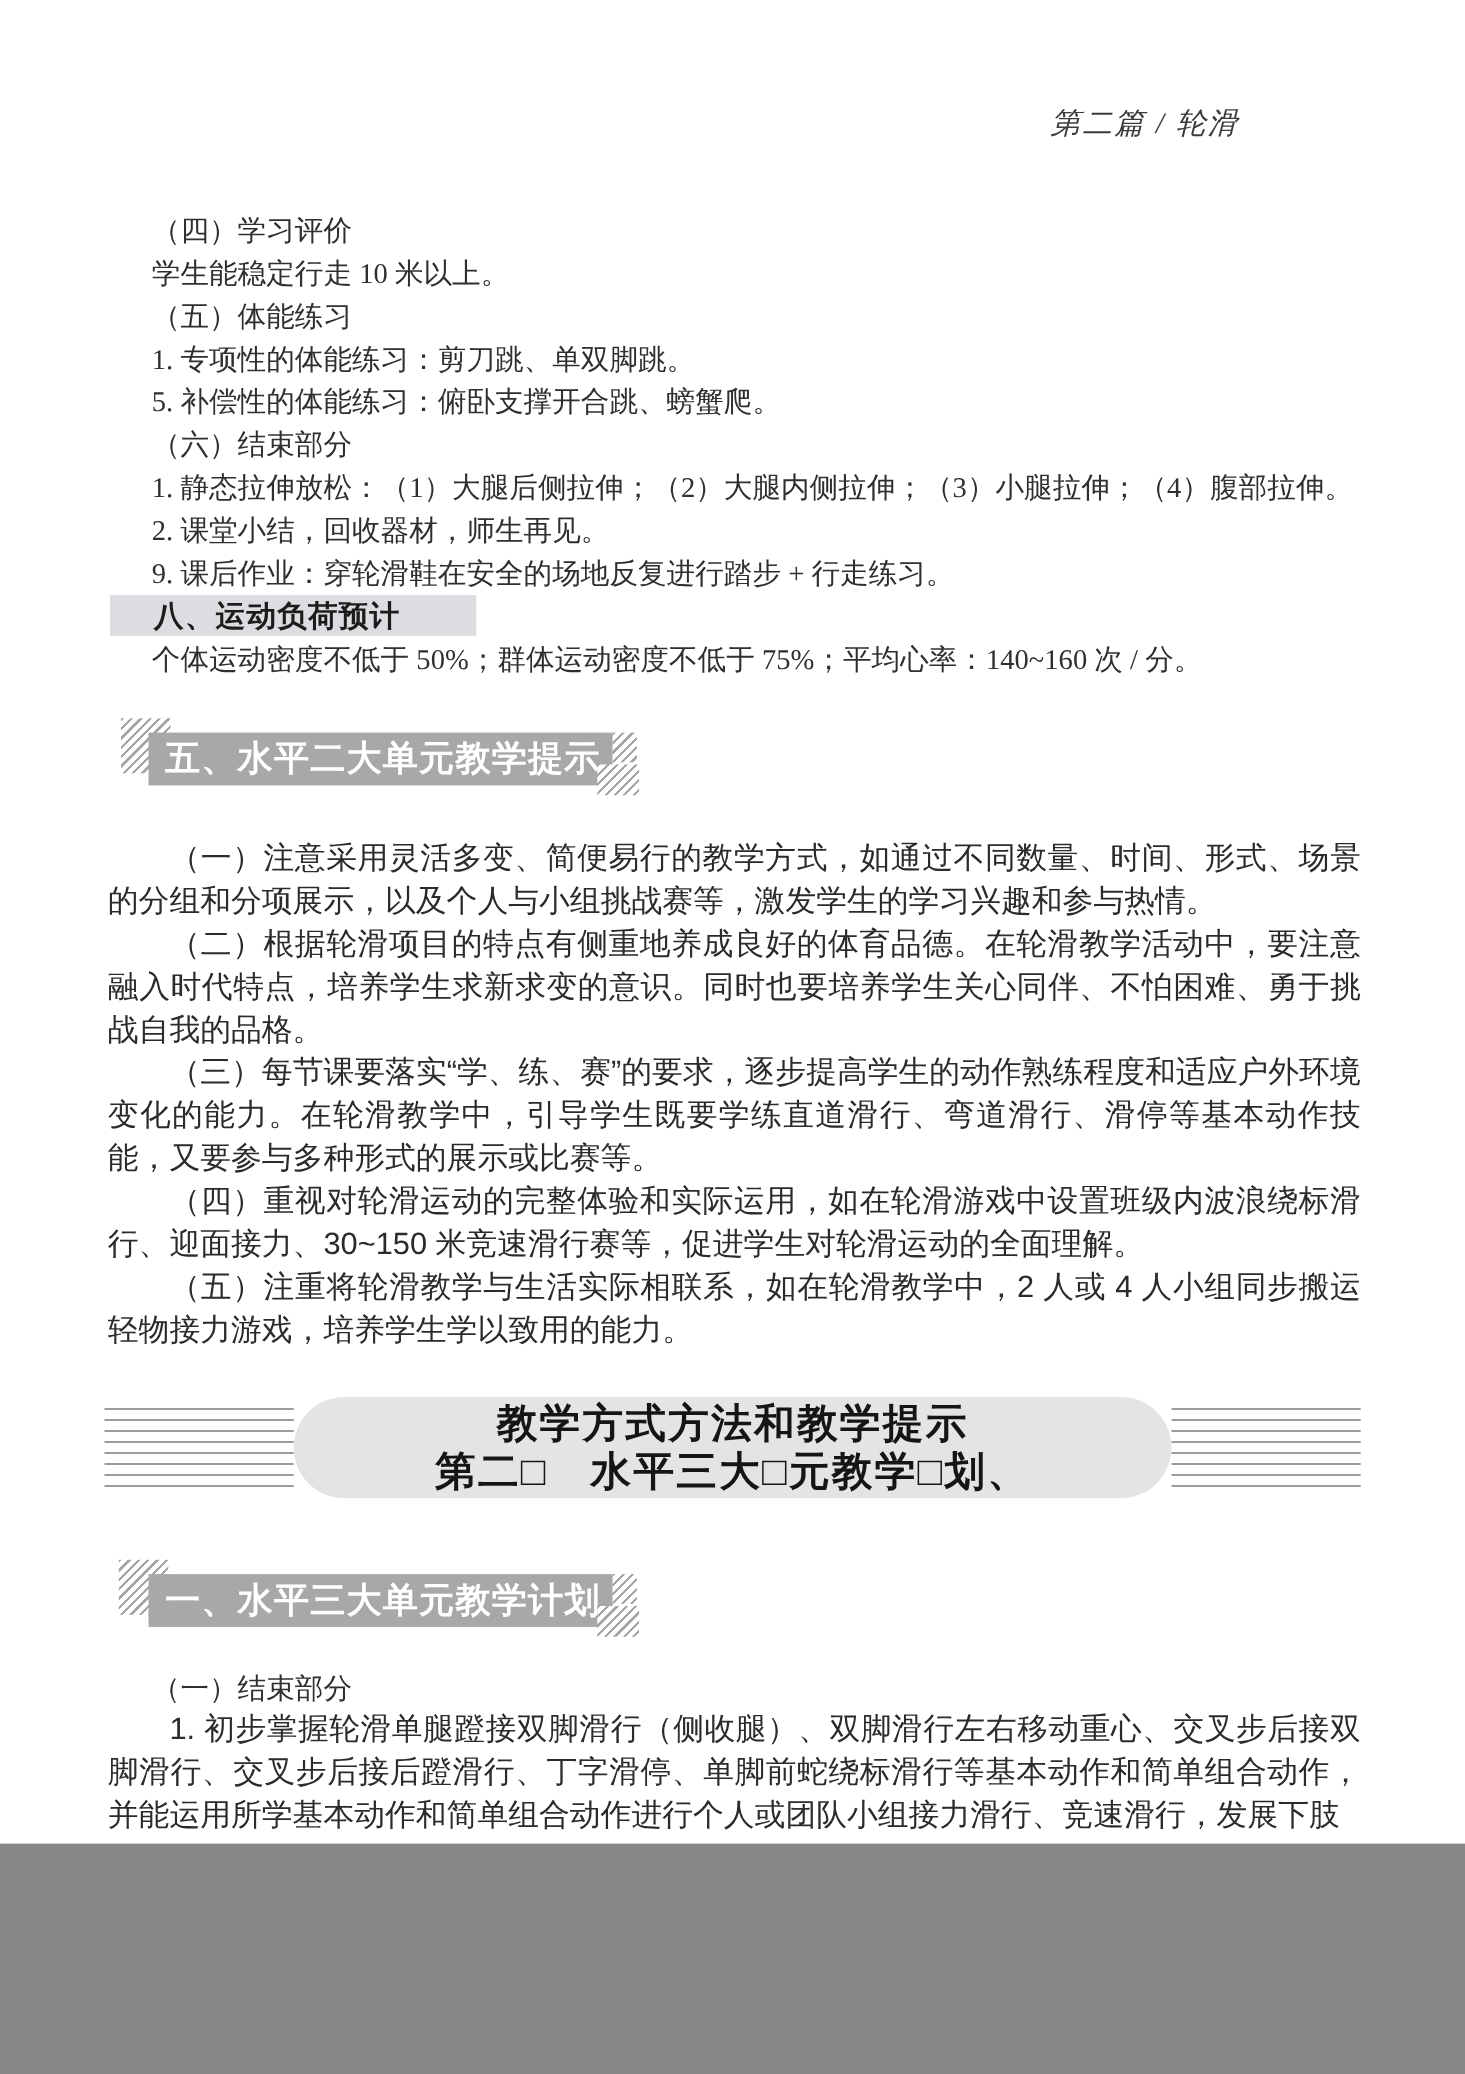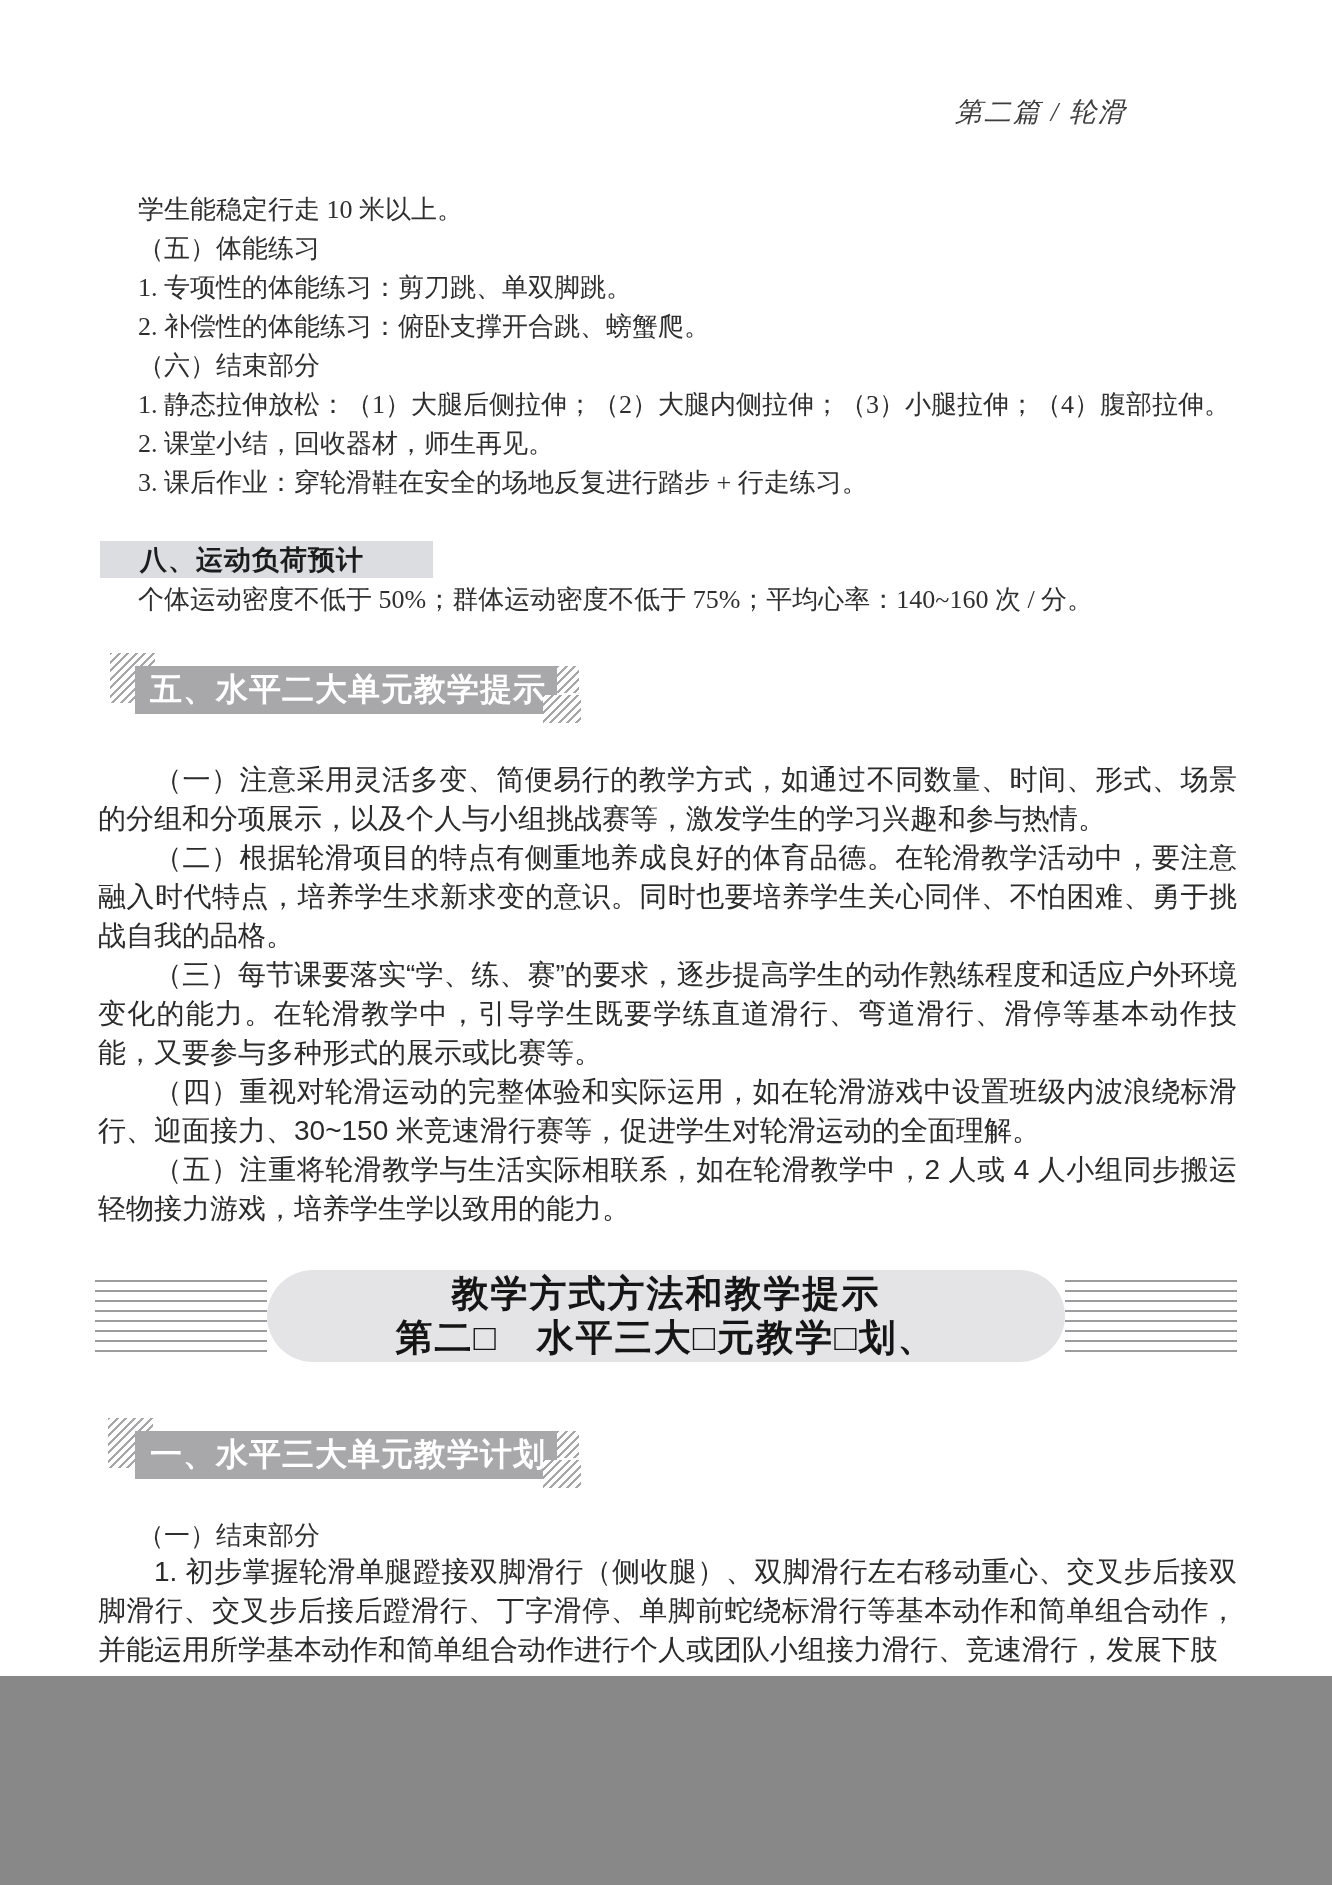--- a/index.html
+++ b/index.html
@@ -60,28 +60,29 @@
   .pn-num  { font-size:31px; margin:0 26px; }
 </style>
 </head>
 <body>
 
 <div class="page">
 
   <div class="page-header">第二篇 / 轮滑</div>
 
   <div class="kai-block kai">
+    <div class="kai-line">（四）学习评价</div>
     <div class="kai-line">学生能稳定行走 10 米以上。</div>
     <div class="kai-line">（五）体能练习</div>
     <div class="kai-line">1. 专项性的体能练习：剪刀跳、单双脚跳。</div>
-    <div class="kai-line">2. 补偿性的体能练习：俯卧支撑开合跳、螃蟹爬。</div>
+    <div class="kai-line">5. 补偿性的体能练习：俯卧支撑开合跳、螃蟹爬。</div>
     <div class="kai-line">（六）结束部分</div>
     <div class="kai-line">1. 静态拉伸放松：（1）大腿后侧拉伸；（2）大腿内侧拉伸；（3）小腿拉伸；（4）腹部拉伸。</div>
     <div class="kai-line">2. 课堂小结，回收器材，师生再见。</div>
-    <div class="kai-line">3. 课后作业：穿轮滑鞋在安全的场地反复进行踏步 + 行走练习。</div>
+    <div class="kai-line">9. 课后作业：穿轮滑鞋在安全的场地反复进行踏步 + 行走练习。</div>
   </div>
 
   <div class="load-band">
     <span>八、运动负荷预计</span>
   </div>
   <div class="load-text kai">个体运动密度不低于 50%；群体运动密度不低于 75%；平均心率：140~160 次 / 分。</div>
 
   <div class="section-banner" style="top:648px;">
     <span class="sb-hatch-left hatch"></span>
     <div class="sb-bar">

